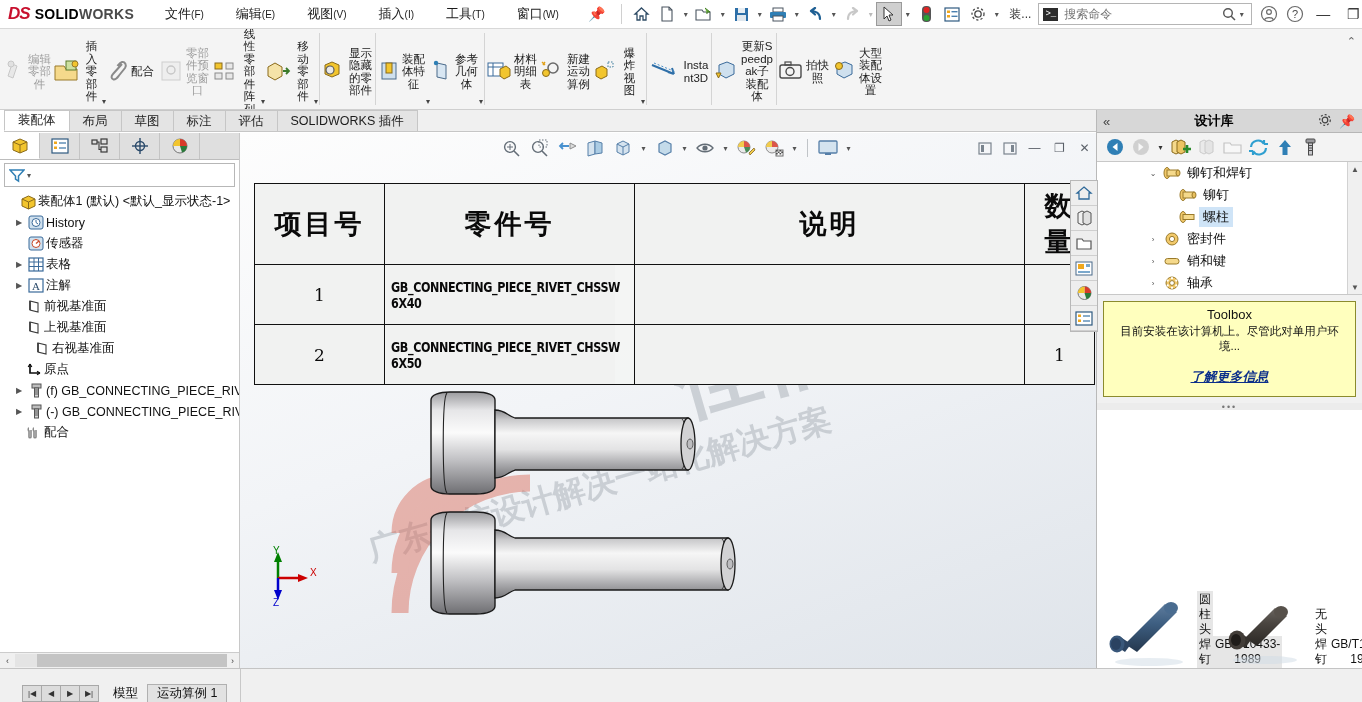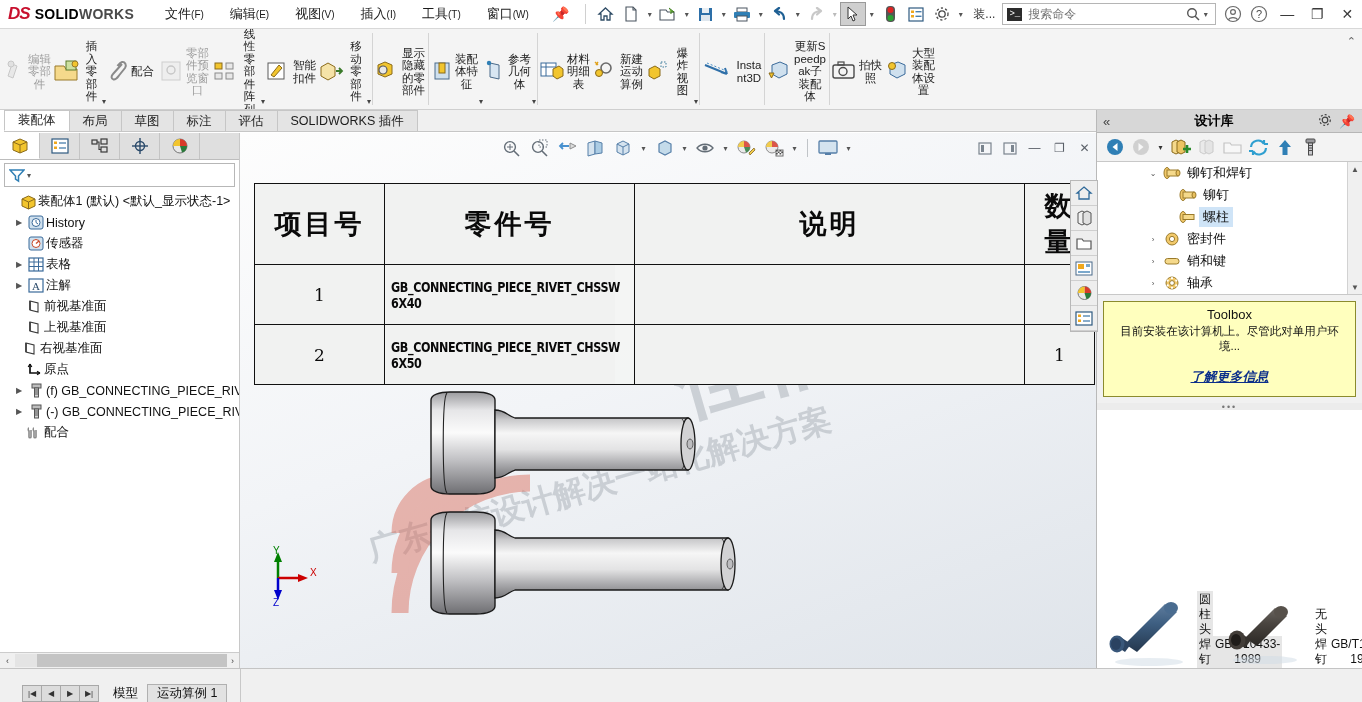--- a/index.html
+++ b/index.html
@@ -26,21 +26,21 @@
     padding-left: 8px; width: 150px;
   }
   .sw-ds {
     font-size: 17px; font-weight: bold; color: #c8102e;
     font-style: italic; letter-spacing: -1px;
   }
   .sw-name { font-size: 14px; font-weight: bold; letter-spacing: .3px; }
   .sw-name .solid { color: #000000; }
   .sw-name .works { color: #4a4a4a; }
 
-  .menubar { display: flex; align-items: center; gap: 8px; margin-left: 22px; }
+  .menubar { display: flex; align-items: center; gap: 14px; margin-left: 22px; }
   .menu-item {
     padding: 5px 9px; font-size: 13px; color: #1b1b1b;
     cursor: default; white-space: nowrap;
   }
   .menu-item .mn { font-size: 10px; }
   .pin-icon { margin-left: 6px; color: #8a8a8a; font-size: 14px; }
 
   .qat { display: flex; align-items: center; margin-left: 10px; gap: 0; }
   .qat-sep { width: 1px; height: 20px; background: #d0d0d0; margin: 0 6px; }
   .qbtn {
@@ -478,29 +478,20 @@
         <span class="gl">
           <svg width="26" height="24" viewBox="0 0 26 24">
               <rect x="3" y="4" width="7" height="6" fill="#f2c52e" stroke="#8a6a1a"></rect>
               <rect x="14" y="4" width="7" height="6" fill="#e8e8e8" stroke="#8a8a8a"></rect>
               <rect x="3" y="14" width="7" height="6" fill="#e8e8e8" stroke="#8a8a8a"></rect>
               <rect x="14" y="14" width="7" height="6" fill="#e8e8e8" stroke="#8a8a8a"></rect>
             </svg>
         </span>
         <span class="lbl">线性零部件阵列</span>
         <span class="dd">▾</span>
-      </div>
-      <div class="rbtn">
-        <span class="gl">
-          <svg width="26" height="24" viewBox="0 0 26 24">
-              <rect x="3" y="4" width="16" height="16" fill="#fff" stroke="#5a5a5a"></rect>
-              <path d="M6 16 L14 6 L17 9 L9 18 Z" fill="#f2c52e" stroke="#8a6a1a"></path>
-            </svg>
-        </span>
-        <span class="lbl">智能扣件</span>
       </div>
       <div class="rbtn">
         <span class="gl">
           <svg width="27" height="24" viewBox="0 0 27 24">
               <path d="M3 8 L10 4 L17 8 L17 17 L10 21 L3 17 Z" fill="#f5e3a8" stroke="#8a6a1a"></path>
               <path d="M18 12 H24 M21 9 L24 12 L21 15" fill="none" stroke="#3a7a2a" stroke-width="1.8"></path>
             </svg>
         </span>
         <span class="lbl">移动零部件</span>
         <span class="dd">▾</span>
@@ -754,21 +745,21 @@
       </div>
       <div class="tnode" style="padding-left:24px">
         <span class="ticon">
           <svg width="15" height="15" viewBox="0 0 15 15">
               <path d="M3 2 L11 4 L11 13 L3 11 Z" fill="none" stroke="#3a3a3a" stroke-width="1.1"></path>
               <line x1="3" y1="2" x2="3" y2="11" stroke="#3a3a3a" stroke-width="1.6"></line>
             </svg>
         </span>
         <span class="tlabel">上视基准面</span>
       </div>
-      <div class="tnode" style="padding-left:20px">
+      <div class="tnode" style="padding-left:32px">
         <span class="ticon">
           <svg width="15" height="15" viewBox="0 0 15 15">
               <path d="M3 2 L11 4 L11 13 L3 11 Z" fill="none" stroke="#3a3a3a" stroke-width="1.1"></path>
               <line x1="3" y1="2" x2="3" y2="11" stroke="#3a3a3a" stroke-width="1.6"></line>
             </svg>
         </span>
         <span class="tlabel">右视基准面</span>
       </div>
 
       <div class="tnode" style="padding-left:24px">

